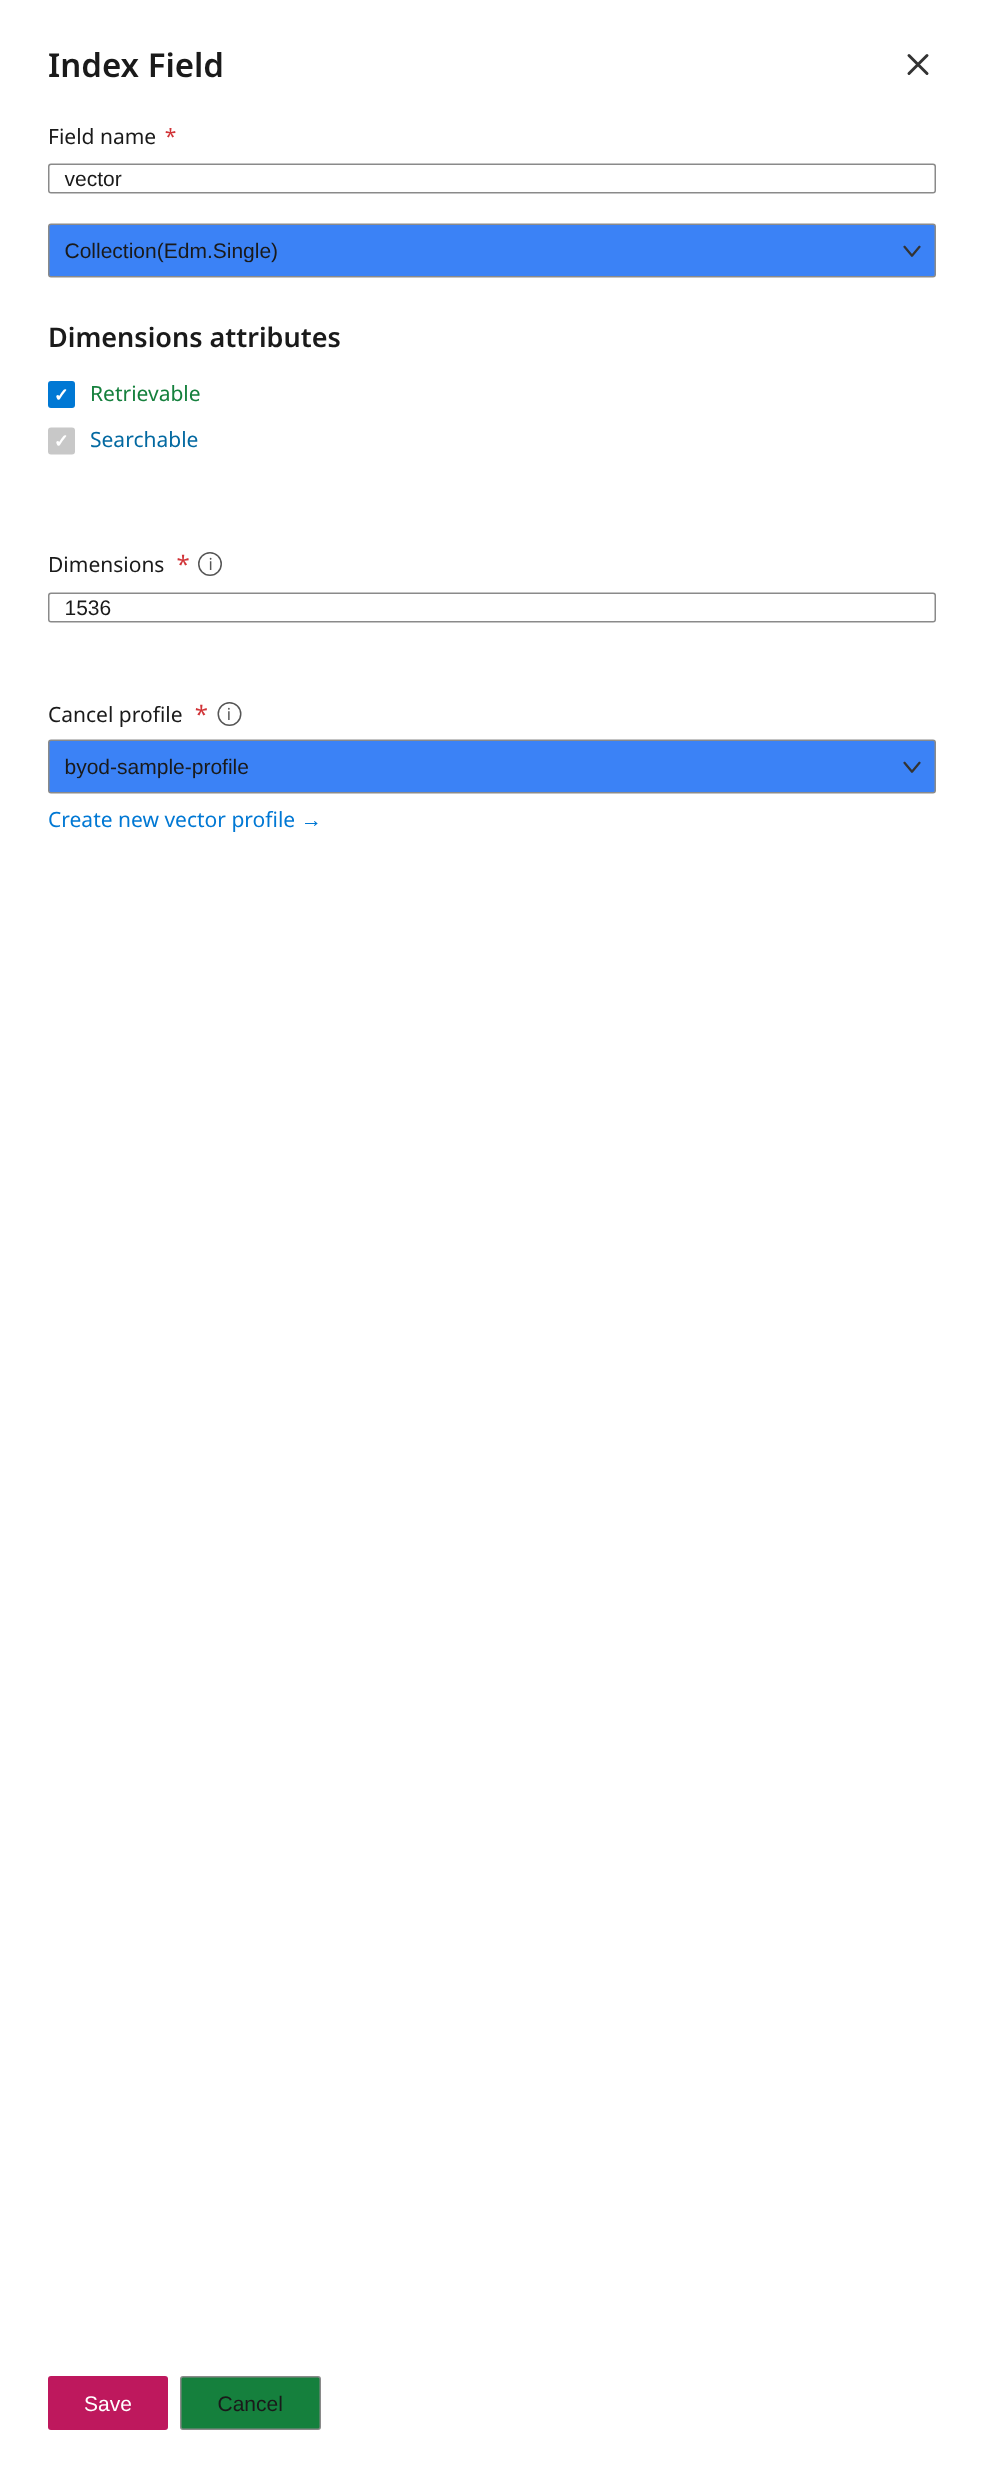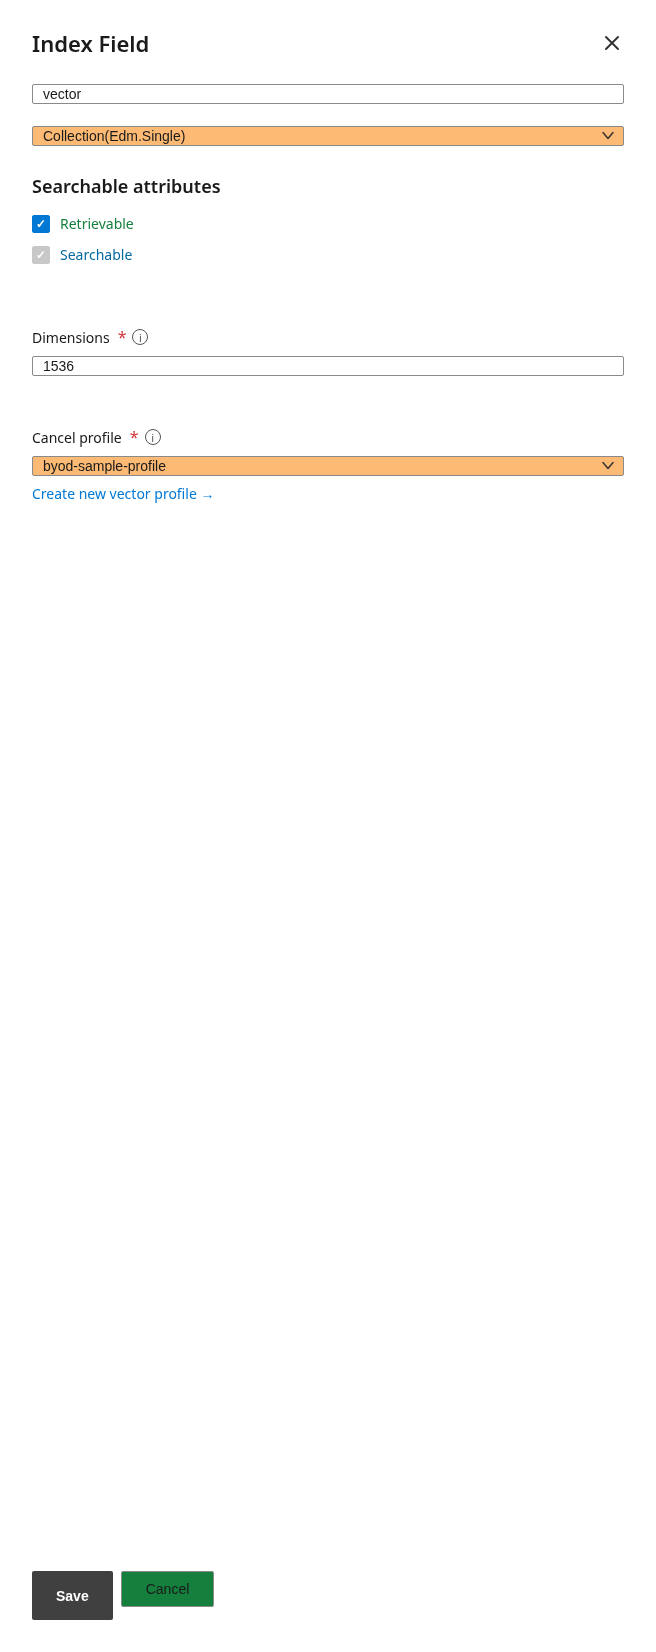--- a/index.html
+++ b/index.html
@@ -79,27 +79,27 @@
       outline: none;
     }
 
     .form-select-wrapper {
       position: relative;
       width: 100%;
     }
 
     .form-select {
       width: 100%;
-      height: 20px;
+      height: 36px;
       border: 1px solid #8a8a8a;
       border-radius: 2px;
       padding: 0 36px 0 10px;
       font-size: 14px;
       color: #1a1a1a;
-      background: #fdba74;
+      background: #3b82f6;
       appearance: none;
       cursor: pointer;
       outline: none;
     }
 
     .select-arrow {
       position: absolute;
       right: 10px;
       top: 50%;
       transform: translateY(-50%);
@@ -202,28 +202,28 @@
       display: flex;
       gap: 8px;
       padding-top: 24px;
       margin-top: auto;
       position: absolute;
       bottom: 32px;
       left: 32px;
     }
 
     .btn-save {
-      background: #404040;
+      background: #be185d;
       color: #ffffff;
       border: none;
       border-radius: 2px;
       padding: 0 24px;
-      height: 49px;
-      font-size: 14px;
-      font-weight: 700;
+      height: 36px;
+      font-size: 14px;
+      font-weight: 400;
       cursor: pointer;
       min-width: 80px;
     }
 
     .btn-cancel {
       background: #15803d;
       color: #1a1a1a;
       border: 1px solid #8a8a8a;
       border-radius: 2px;
       padding: 0 24px;
@@ -241,20 +241,23 @@
     <h1 class="panel-title">Index Field</h1>
     <button class="close-button">
       <svg width="16" height="16" viewBox="0 0 16 16" fill="none" xmlns="http://www.w3.org/2000/svg">
         <line x1="2" y1="2" x2="14" y2="14" stroke="#333" stroke-width="2" stroke-linecap="round"></line>
         <line x1="14" y1="2" x2="2" y2="14" stroke="#333" stroke-width="2" stroke-linecap="round"></line>
       </svg>
     </button>
   </div>
 
   <div class="form-group">
+    <label class="form-label">
+      <span>Field name</span><span class="required-star"> *</span>
+    </label>
     <input type="text" class="form-input" value="vector" style="">
   </div>
 
   <div class="form-group">
     <div class="form-select-wrapper">
       <select class="form-select">
         <option value="Collection(Edm.Single)" selected="">Collection(Edm.Single)</option>
         <option value="Edm.String">Edm.String</option>
         <option value="Edm.Int32">Edm.Int32</option>
         <option value="Edm.Int64">Edm.Int64</option>
@@ -264,21 +267,21 @@
       </select>
       <span class="select-arrow">
         <svg width="12" height="8" viewBox="0 0 12 8" fill="none" xmlns="http://www.w3.org/2000/svg">
           <path d="M1 1L6 7L11 1" stroke="#333" stroke-width="1.5" stroke-linecap="round" stroke-linejoin="round"></path>
         </svg>
       </span>
     </div>
   </div>
 
   <div class="attributes-section">
-    <h2 class="section-title">Searchable attributes</h2>
+    <h2 class="section-title">Dimensions attributes</h2>
 
     <div class="checkbox-row">
       <div class="checkbox-custom checked-blue">
         <span class="checkbox-checkmark">✓</span>
       </div>
       <span class="checkbox-label">Retrievable</span>
     </div>
 
     <div class="checkbox-row">
       <div class="checkbox-custom checked-gray">

